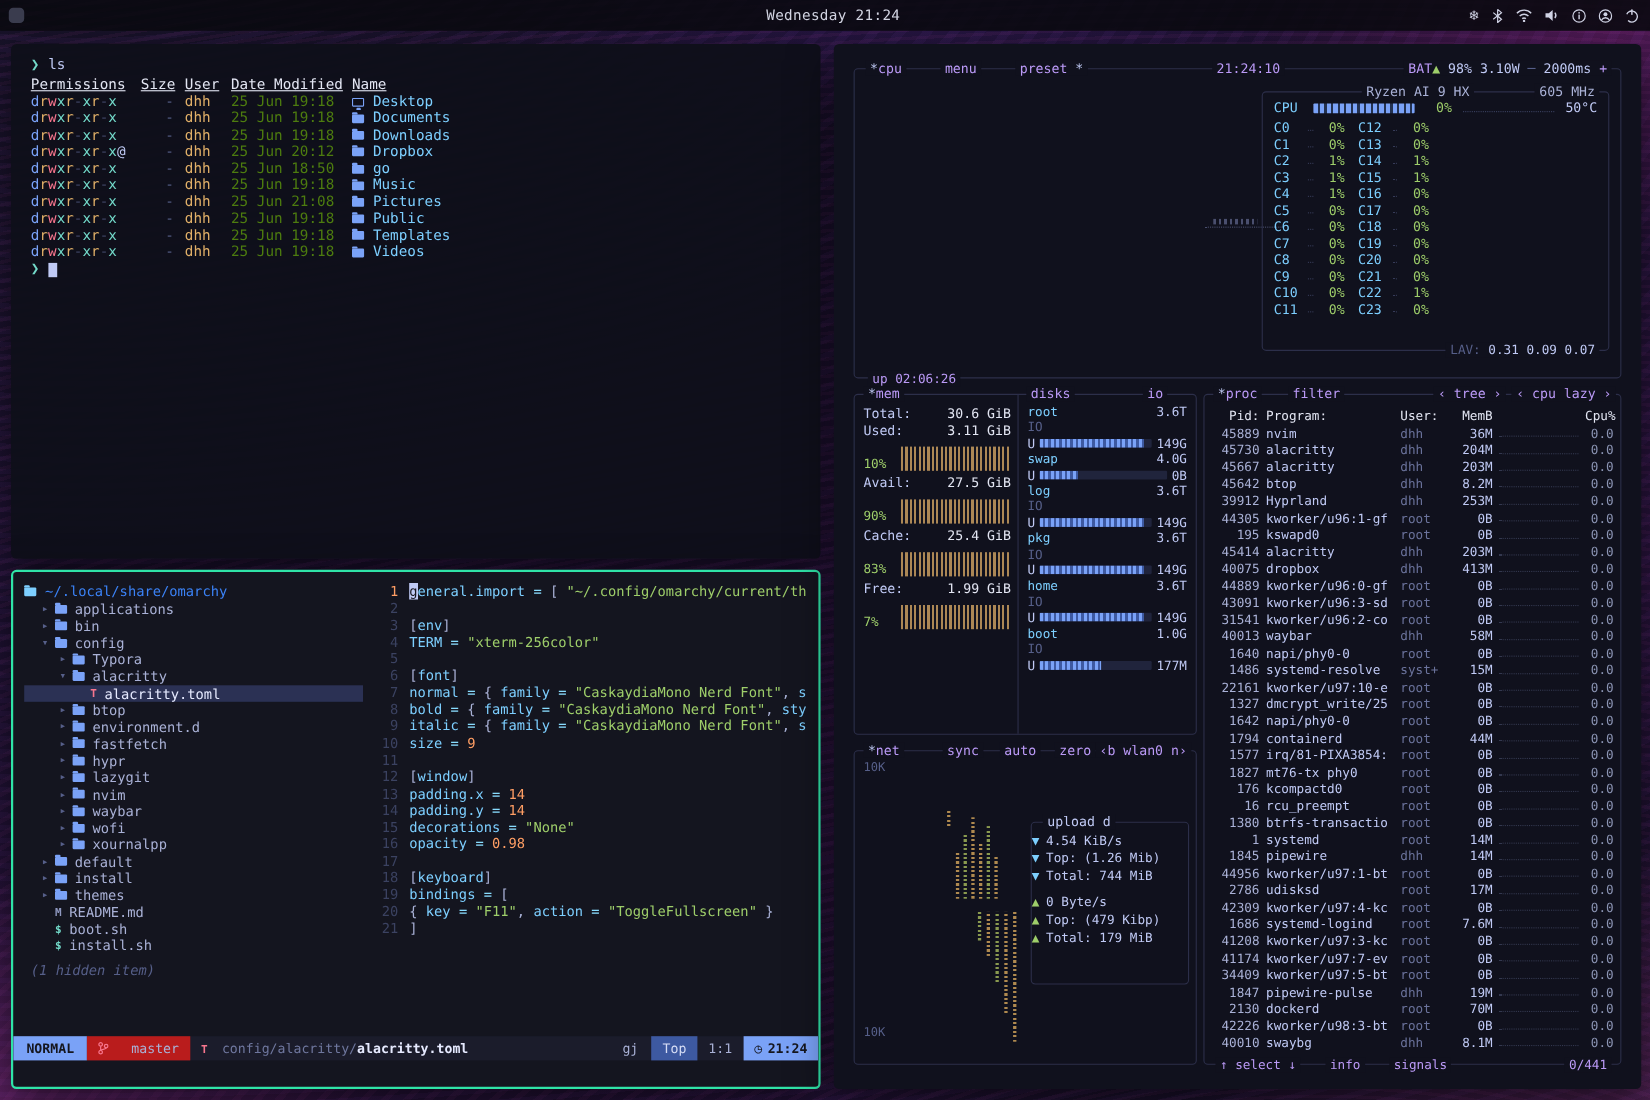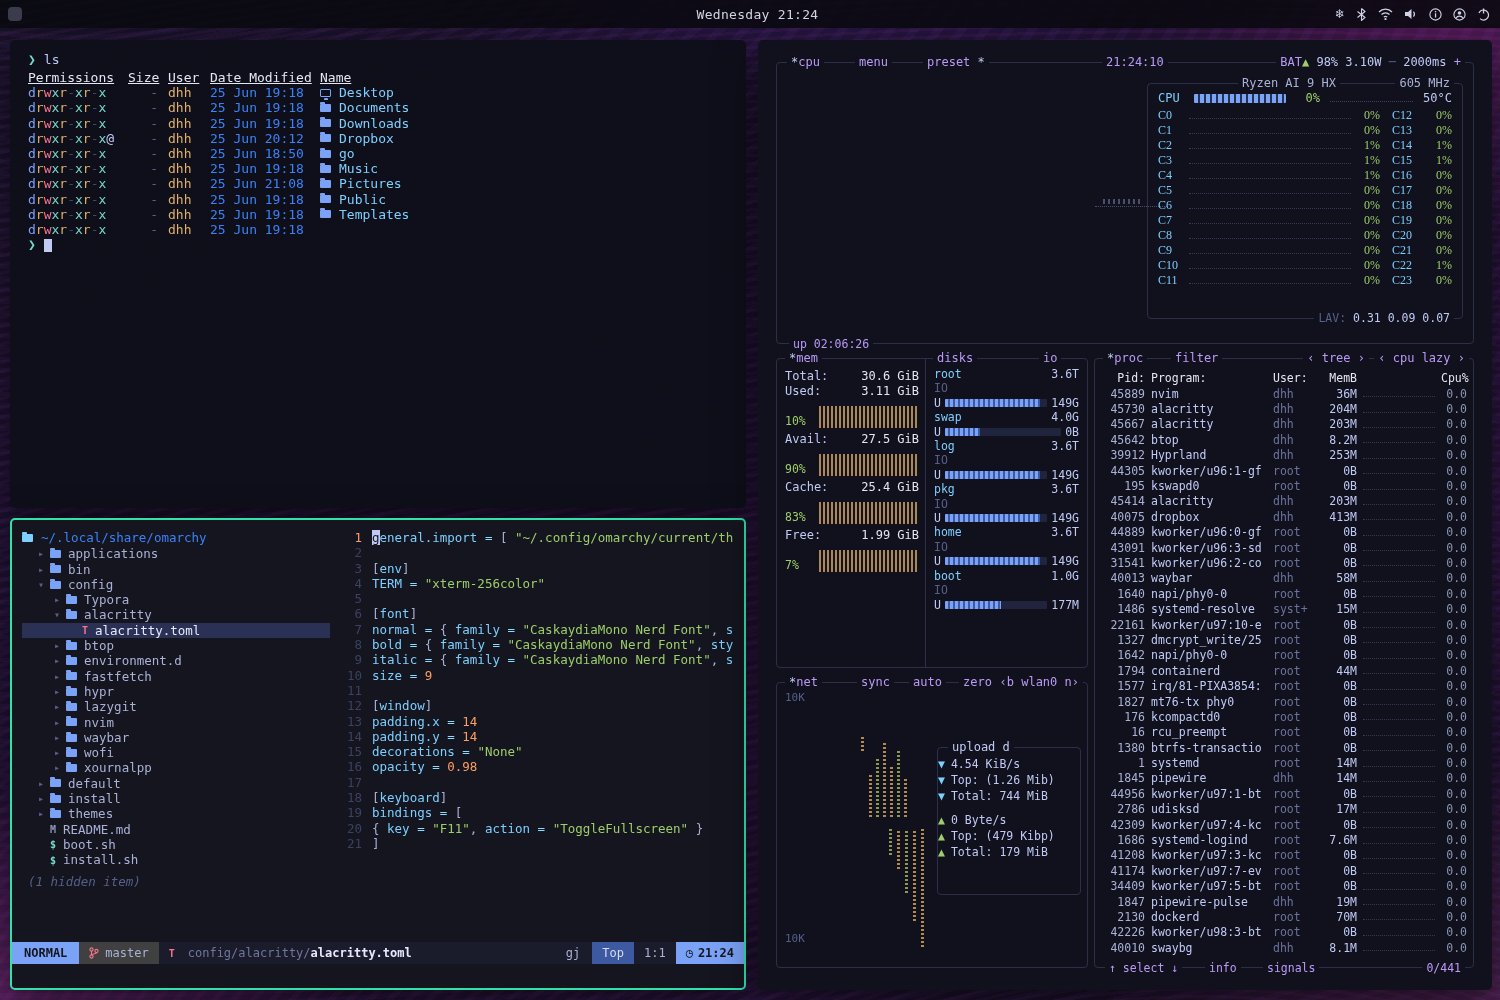--- a/index.html
+++ b/index.html
@@ -34,21 +34,21 @@
   .ls-win{left:10px;top:40px;width:736px;height:468px;background:rgba(14,15,26,.97);
     padding:12px 18px;font-size:13px;line-height:15.4px;color:#c0caf5;}
   .lsline{display:flex;align-items:center;height:16px;margin-bottom:2px;}
   .prompt{color:#73daca;margin-right:8px;}
   .cmd{color:#c0caf5;}
   .ls-grid{display:grid;grid-template-columns:100px 34px 46px 112px 1fr;align-items:center;height:15.2px;}
   .ls-head .h{color:#e3e6f3;text-decoration:underline;}
   .ls-head .h.sz{text-align:right;padding-right:4px;}
   .size{color:#565f89;text-align:right;padding-right:4px;}
   .user{color:#e0af68;padding-left:6px;}
-  .date{color:#3b82f6;padding-left:2px;}
+  .date{color:#4d7c0f;padding-left:2px;}
   .fname{color:#7dcfff;display:flex;align-items:center;}
   .pc-d{color:#7aa2f7}.pc-r{color:#e0af68}.pc-w{color:#f7768e}.pc-x{color:#73daca}.pc-n{color:#3f4666}.pc-a{color:#c0caf5}
   .ficon{display:inline-block;width:11px;height:8px;background:#7aa2f7;border-radius:1px;position:relative;margin-right:8px;}
   .ficon::before{content:"";position:absolute;top:-2px;left:0;width:5px;height:2px;background:#7aa2f7;border-radius:1px 1px 0 0;}
   .ficon.monitor{background:transparent;border:1.5px solid #7aa2f7;width:11px;height:8px;border-radius:1px;}
   .ficon.monitor::before{top:8px;left:3px;width:4px;height:2px;background:#7aa2f7;}
   .blockcursor{display:inline-block;width:8px;height:13px;background:#c0caf5;}
 
   
   .nvim-win{left:10px;top:518px;width:736px;height:472px;background:#14151f;border:2px solid #2fe3a7;
@@ -71,21 +71,21 @@
   .nv-hidden{margin-top:6px;padding-left:6px;color:#565f89;font-style:italic;}
   .nv-editor{flex:1;padding-top:10px;font-size:12.5px;line-height:15.3px;overflow:hidden;}
   .eline{display:flex;height:15.3px;white-space:pre;}
   .lnum{width:30px;text-align:right;color:#3b4261;margin-right:10px;flex:none;}
   .lnum.cur{color:#ff9e64;}
   .tok-key{color:#7dcfff}.tok-section{color:#7dcfff}.tok-str{color:#9ece6a}.tok-num{color:#ff9e64}
   .tok-op{color:#89ddff}.tok-punc{color:#a9b1d6}
   .tok-cursor{background:#c0caf5;color:#16161e;}
   .statusline{height:22px;background:#1b1c2b;display:flex;align-items:center;font-size:12px;color:#a9b1d6;}
   .sl-mode{background:#7aa2f7;color:#15161e;font-weight:bold;padding:0 12px;height:100%;display:flex;align-items:center;}
-  .sl-git{background:#404040;height:100%;display:flex;align-items:center;padding:0 10px;gap:6px;text-align:right;}
+  .sl-git{background:#b91c1c;height:100%;display:flex;align-items:center;padding:0 10px;gap:20px;text-align:right;}
   .sl-file{display:flex;align-items:center;padding:0 10px;gap:6px;}
   .sl-dir{color:#6f779e;}
   .sl-fname{color:#e6eaff;font-weight:bold;}
   .sl-right{margin-left:auto;display:flex;align-items:center;height:100%;}
   .sl-keys{padding:0 12px;}
   .sl-top{background:#3d59a1;color:#d6ddf5;height:100%;display:flex;align-items:center;padding:0 10px;}
   .sl-pos{padding:0 10px;}
   .sl-clock{background:#7aa2f7;color:#15161e;height:100%;display:flex;align-items:center;padding:0 10px;gap:5px;font-weight:bold;}
   .cmdline{height:24px;}
 
@@ -102,21 +102,21 @@
     background:repeating-linear-gradient(90deg,#4a4f6e 0 2px,transparent 2px 5px);}
   .cpupanel{position:absolute;left:370px;top:20px;width:316px;height:236px;border:1px solid #2c2f4a;border-radius:4px;padding:6px 10px 2px;}
   .cpupanel .bt{color:#a9b1d6;}
   .cpurow{display:flex;align-items:center;gap:6px;height:16px;}
   .cpulabel{color:#7dcfff;width:30px;}
   .cpumeter{width:92px;height:9px;border-radius:1px;
     background:repeating-linear-gradient(90deg,#7aa2f7 0 4px,#23314f 4px 6px);}
   .cpupct{color:#9ece6a;width:28px;text-align:right;}
   .cpudots{flex:1;border-bottom:1px dotted #3b4261;height:8px;margin:0 4px;}
   .cputemp{color:#c0caf5;}
-  .coregrid{display:grid;grid-template-rows:repeat(12,15px);grid-auto-flow:column;grid-template-columns:1fr;column-gap:12px;margin-top:2px;font-family:Liberation Serif, serif;}
+  .coregrid{display:grid;grid-template-rows:repeat(12,15px);grid-auto-flow:column;grid-template-columns:1fr 1fr 1fr 1fr;column-gap:12px;margin-top:2px;}
   .core{display:flex;align-items:center;gap:5px;}
   .cname{color:#7dcfff;width:26px;}
   .cgraph{flex:1;border-bottom:1px dotted #363b58;height:7px;}
   .cpct{color:#9ece6a;width:24px;text-align:right;}
   .lav{position:absolute;right:8px;bottom:-7px;background:#10111d;padding:0 4px;font-size:11.5px;color:#c0caf5;}
   .lav .d{color:#565f89;margin-top:16px;}
 
   .box-mem{left:18px;top:318px;width:312px;height:310px;display:flex;}
   .memstats{width:148px;padding:10px 6px 0 8px;}
   .msl{display:flex;justify-content:space-between;height:15px;}
@@ -294,20 +294,24 @@
         <span class="fname">
             <i class="ficon folder"></i>
             <span>Templates</span>
           </span>
       </div>
         <div class="ls-grid ls-row">
         <span class="perm"><span class="pc-d">d</span><span class="pc-r">r</span><span class="pc-w">w</span><span class="pc-x">x</span><span class="pc-r">r</span><span class="pc-n">-</span><span class="pc-x">x</span><span class="pc-r">r</span><span class="pc-n">-</span><span class="pc-x">x</span></span>
         <span class="size">-</span>
         <span class="user">dhh</span>
         <span class="date">25 Jun 19:18</span>
+        <span class="fname">
+            <i class="ficon folder"></i>
+            <span>Videos</span>
+          </span>
       </div>
       </div>
     <div class="lsline">
       <span class="prompt">❯</span>
       <span class="blockcursor"></span>
     </div>
   </section>
 
   <section class="win nvim-win">
     <div class="nv-main">

